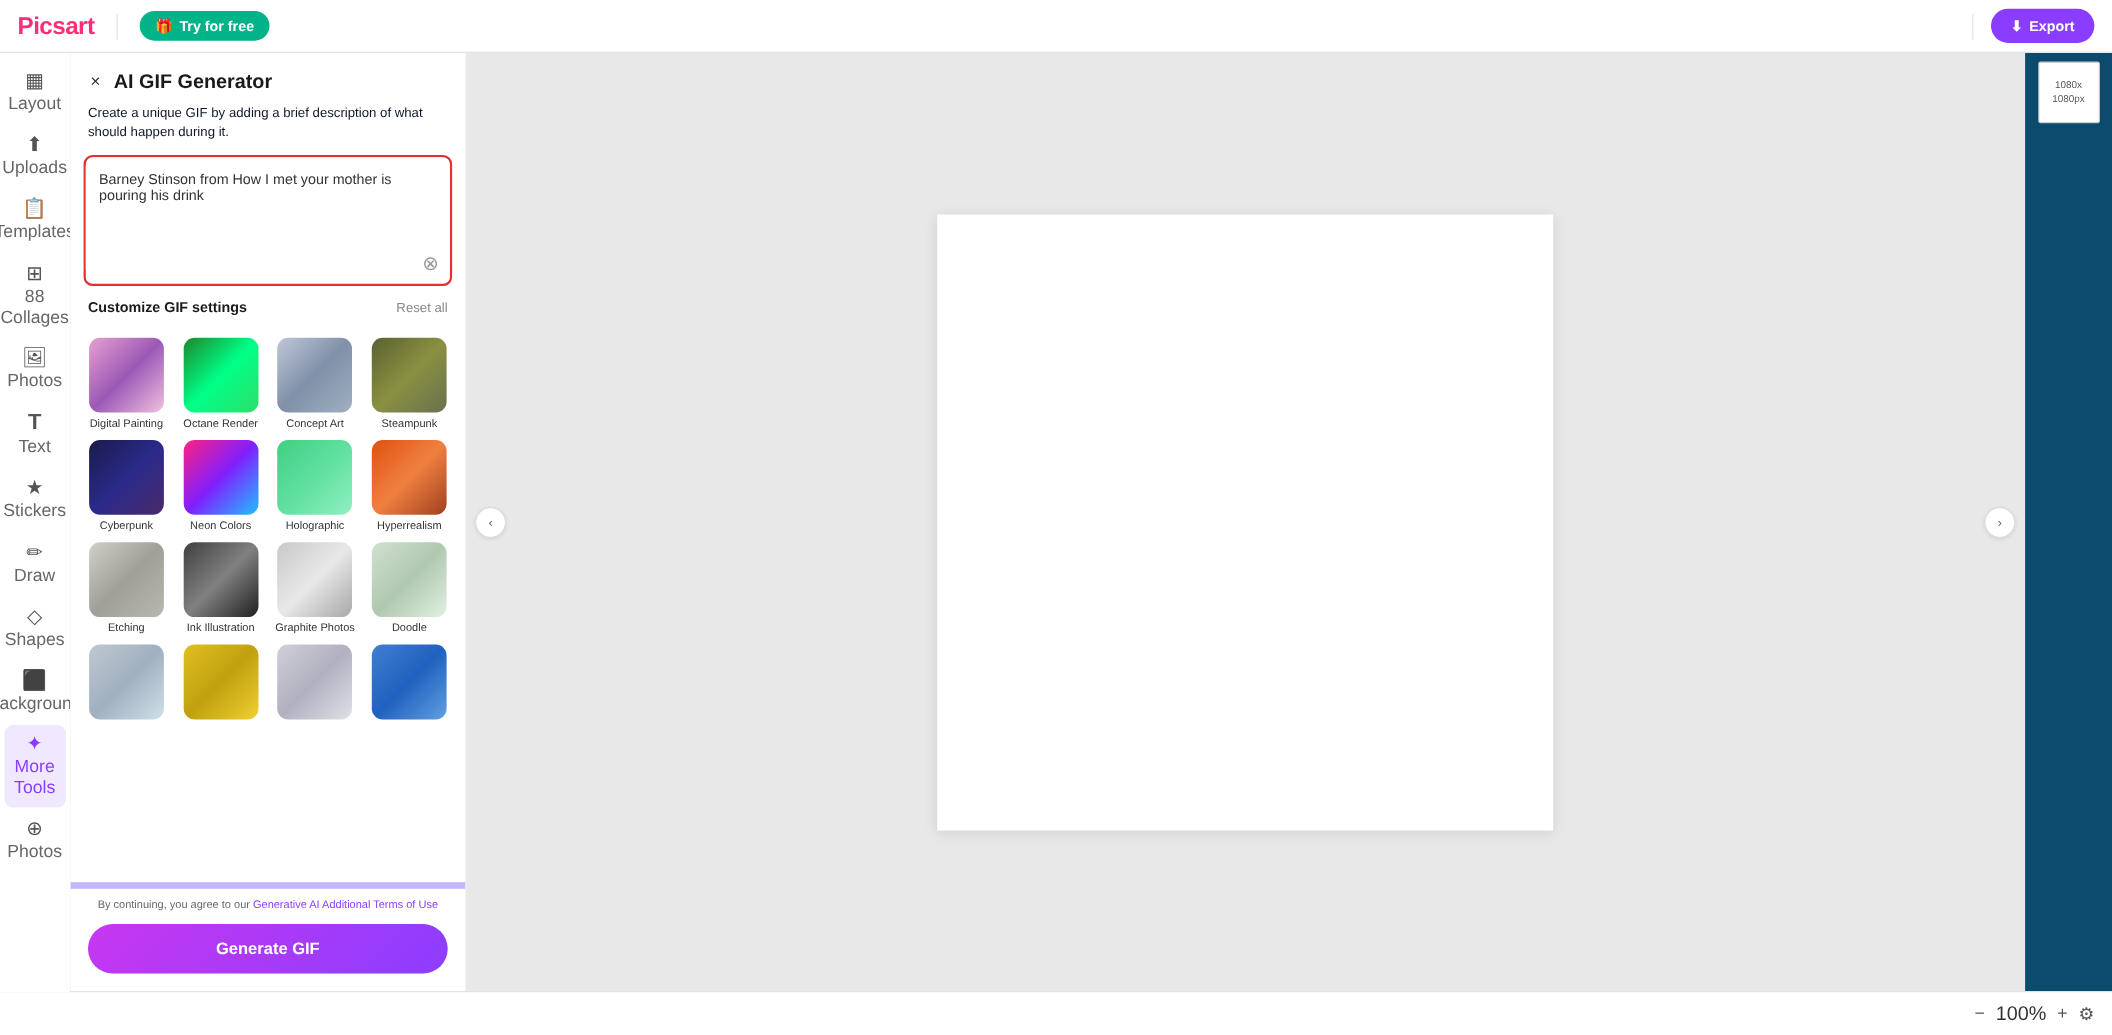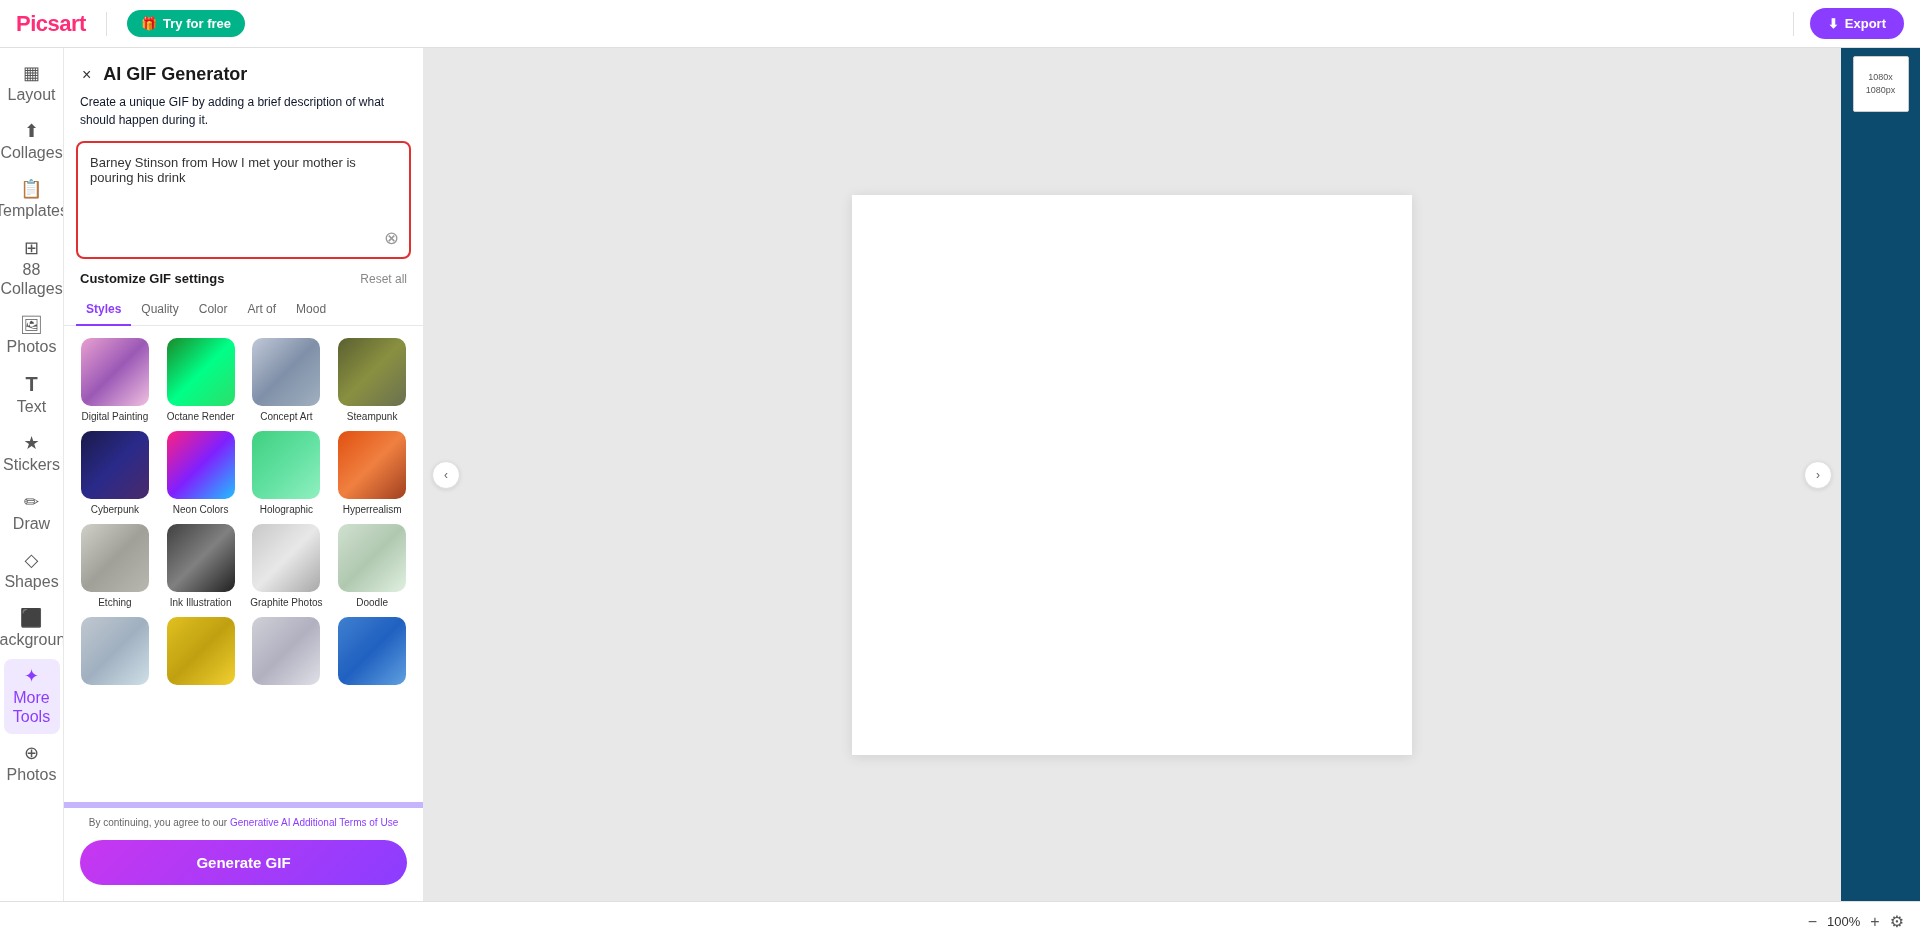--- a/index.html
+++ b/index.html
@@ -268,21 +268,21 @@
       background: #fff;
       border-top: 1px solid #e0e0e0;
       display: flex;
       align-items: center;
       justify-content: flex-end;
       padding: 0 16px;
       gap: 10px;
       flex-shrink: 0;
     }
     .zoom-btn { background: none; border: none; cursor: pointer; font-size: 16px; color: #555; }
-    .zoom-level { font-size: 13px; color: #333; }
+    .zoom-level { font-size: 18px; color: #333; }
     .settings-btn { background: none; border: none; cursor: pointer; font-size: 16px; color: #555; }
 
     
     #right-panel {
       width: 80px;
       background: #0c4a6e;
       border-left: 1px solid #e8e8e8;
       display: flex;
       flex-direction: column;
       align-items: center;
@@ -344,21 +344,21 @@
 
 <div id="main">
 
   <div id="icon-sidebar">
     <div class="sidebar-item">
       <span class="sidebar-icon">▦</span>
       <span class="sidebar-label">Layout</span>
     </div>
     <div class="sidebar-item">
       <span class="sidebar-icon">⬆</span>
-      <span class="sidebar-label">Collages</span>
+      <span class="sidebar-label">Uploads</span>
     </div>
     <div class="sidebar-item">
       <span class="sidebar-icon">📋</span>
       <span class="sidebar-label">Templates</span>
     </div>
     <div class="sidebar-item">
       <span class="sidebar-icon">⊞</span>
       <span class="sidebar-label">88 Collages</span>
     </div>
     <div class="sidebar-item">
@@ -405,27 +405,20 @@
     <div class="prompt-wrapper">
       <textarea class="prompt-textarea" style="">Barney Stinson from How I met your mother is pouring his drink</textarea>
       <button class="prompt-clear">⊗</button>
     </div>
 
     <div class="customize-header">
       <span class="customize-title">Customize GIF settings</span>
       <button class="reset-btn">Reset all</button>
     </div>
 
-    <div class="tabs-row">
-      <button class="tab-btn active">Styles</button>
-      <button class="tab-btn">Quality</button>
-      <button class="tab-btn">Color</button>
-      <button class="tab-btn">Art of</button>
-      <button class="tab-btn">Mood</button>
-    </div>
 
     <div class="styles-scroll">
       <div class="styles-grid" id="styles-grid">
           <div class="style-item">
             <div class="style-thumb thumb-digital-painting"></div>
             <span class="style-label">Digital Painting</span>
           </div>
           <div class="style-item">
             <div class="style-thumb thumb-octane-render"></div>
             <span class="style-label">Octane Render</span>

